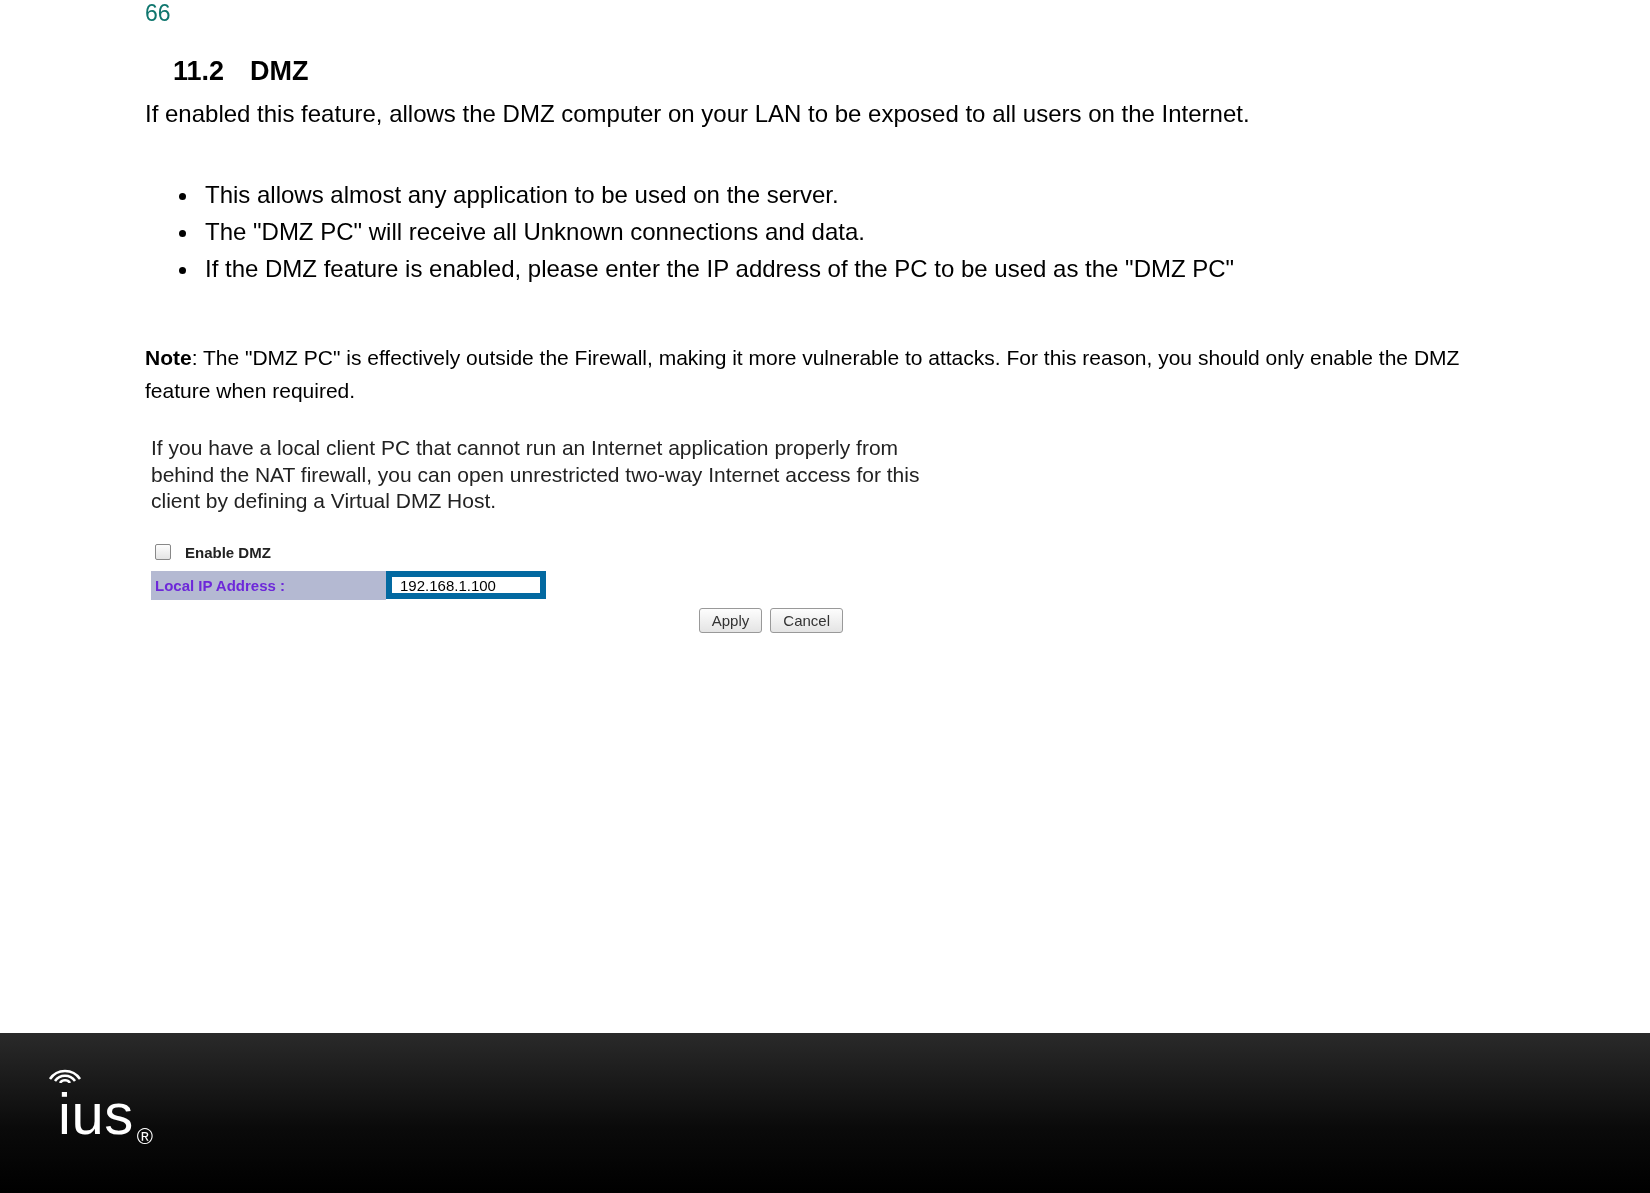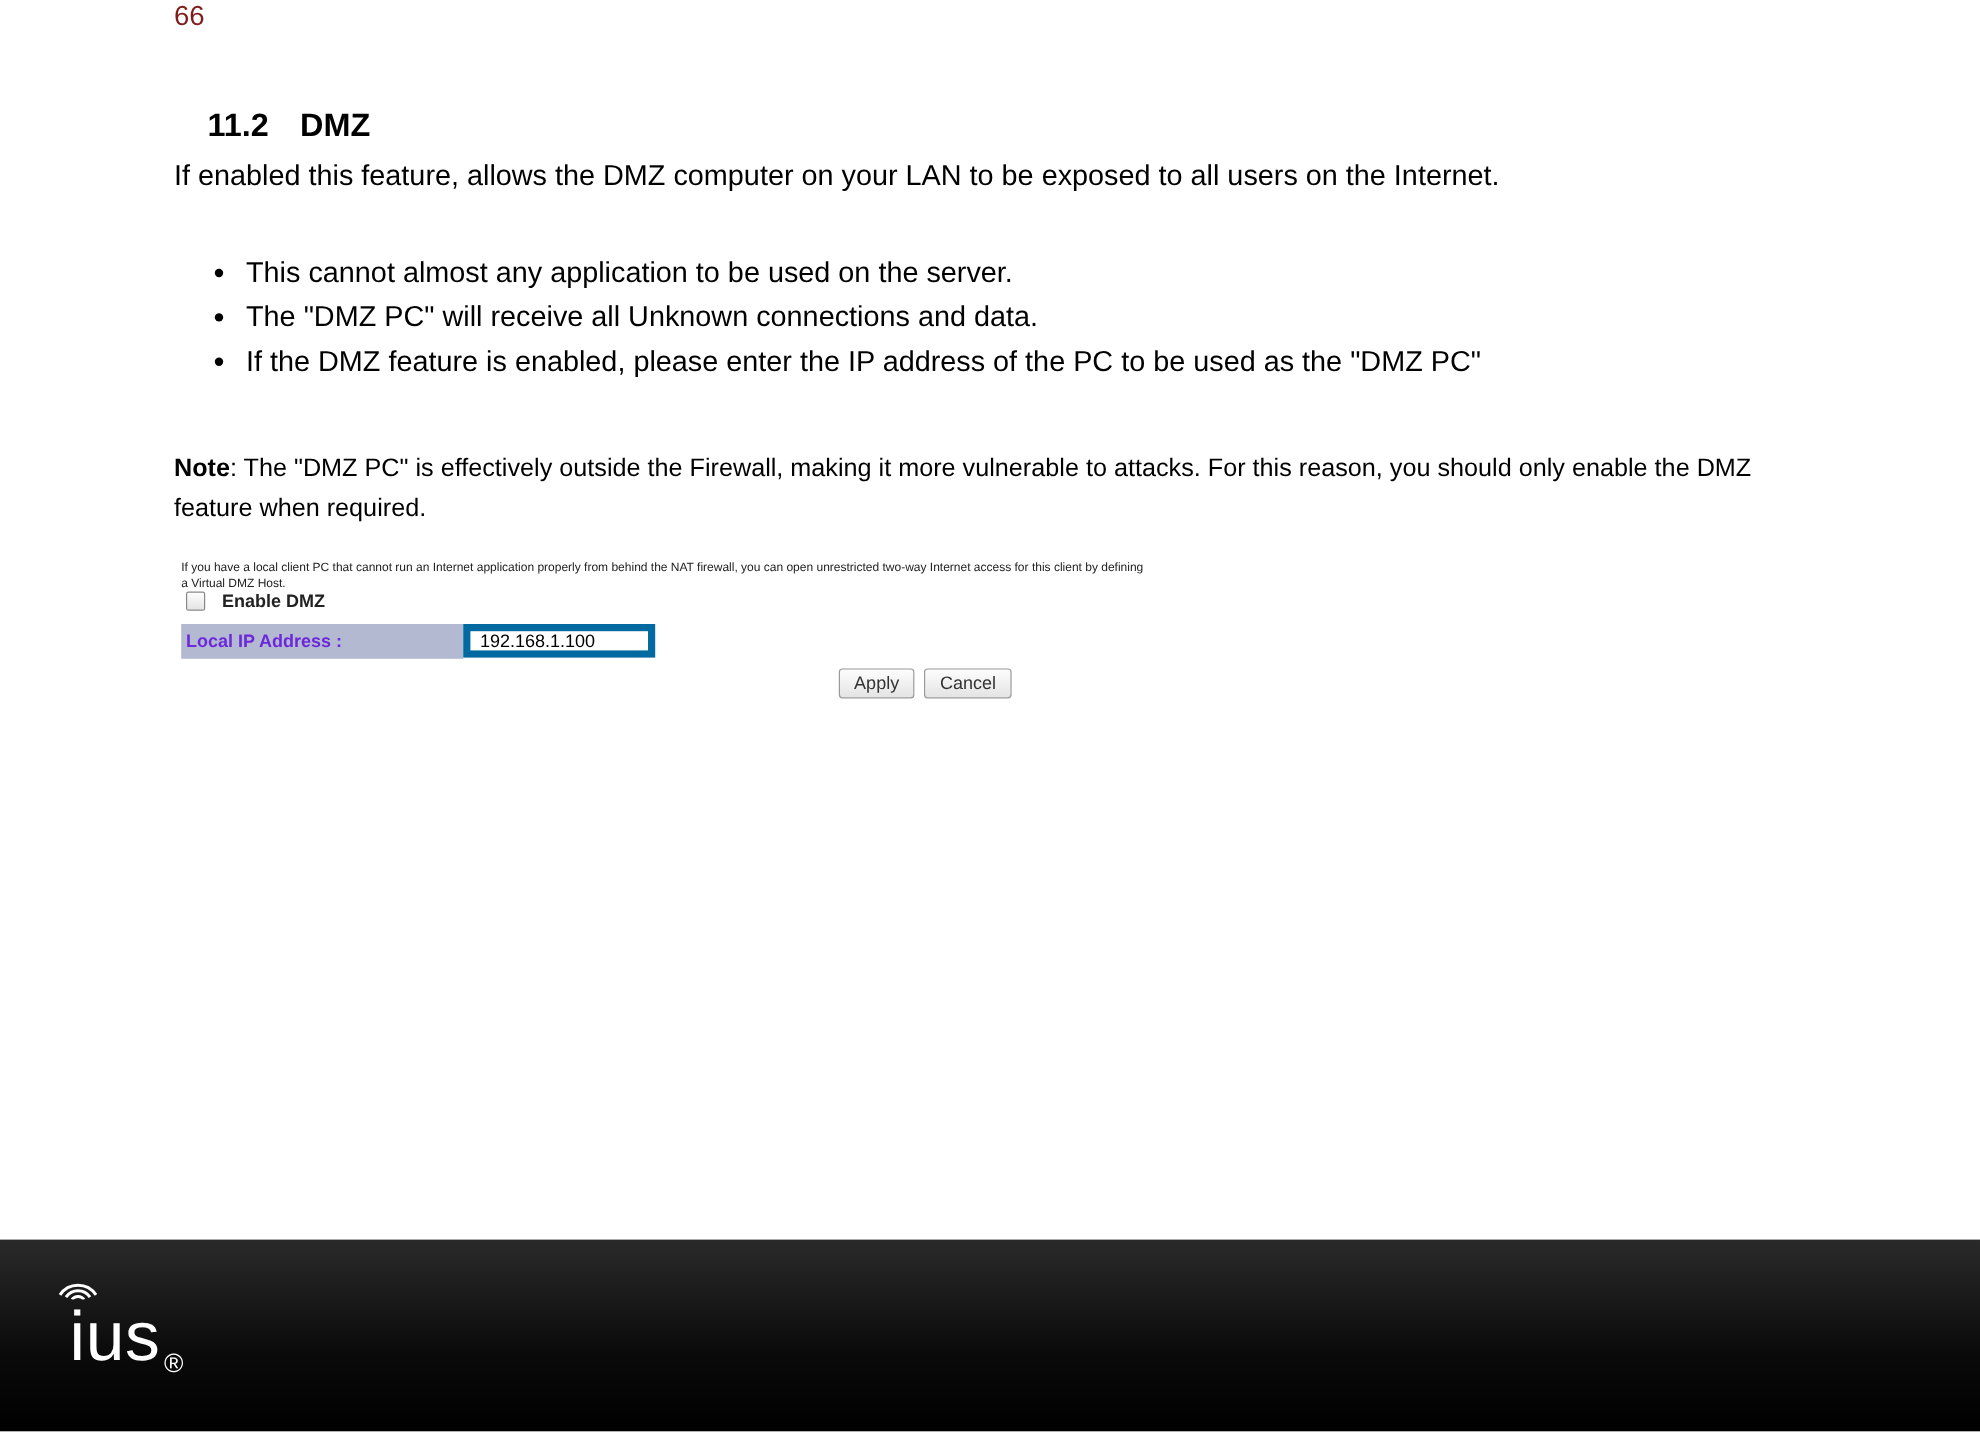--- a/index.html
+++ b/index.html
@@ -14,22 +14,22 @@
       position: relative;
       background: #ffffff;
       color: #000000;
     }
     .page-content {
       padding: 0 145px;
     }
     .page-num {
       font-size: 23px;
       padding-top: 0;
-      margin-bottom: 62px;
-      color: #7f1d1d;
+      margin-bottom: 29px;
+      color: #0f766e;
     }
     .section-heading {
       font-size: 27px;
       font-weight: bold;
       margin-bottom: 10px;
       margin-left: 28px;
     }
     .section-heading .num {
       margin-right: 26px;
     }
@@ -58,21 +58,22 @@
     }
     .ui-panel {
       width: 810px;
       font-family: Tahoma, Verdana, Arial, sans-serif;
       font-size: 15px;
       color: #222;
       margin-left: 6px;
     }
     .ui-desc {
       line-height: 1.25;
-      font-size: 10px;
+      margin-bottom: 30px;
+      font-size: 21px;
     }
     .enable-row {
       display: flex;
       align-items: flex-start;
       margin-bottom: 10px;
       padding-left: 4px;
       gap: 14px;
     }
     .chk {
       width: 16px;
@@ -175,21 +176,21 @@
 <div class="page-content">
   <div class="page-num">66</div>
 
   <div class="section-heading">
     <span class="num">11.2</span><span>DMZ</span>
   </div>
 
   <p class="intro-text">If enabled this feature, allows the DMZ computer on your LAN to be exposed to all users on the Internet.</p>
 
   <ul class="bullets">
-    <li>This cannot almost any application to be used on the server.</li>
+    <li>This allows almost any application to be used on the server.</li>
     <li>The "DMZ PC" will receive all Unknown connections and data.</li>
     <li>If the DMZ feature is enabled, please enter the IP address of the PC to be used as the "DMZ PC"</li>
   </ul>
 
   <p class="note-text">
     <span class="bold">Note</span><span>: The "DMZ PC" is effectively outside the Firewall, making it more vulnerable to attacks. For this reason, you should only enable the DMZ feature when required.</span>
   </p>
 
   <div class="ui-panel">
     <p class="ui-desc">If you have a local client PC that cannot run an Internet application properly from behind the NAT firewall, you can open unrestricted two-way Internet access for this client by defining a Virtual DMZ Host.</p>

